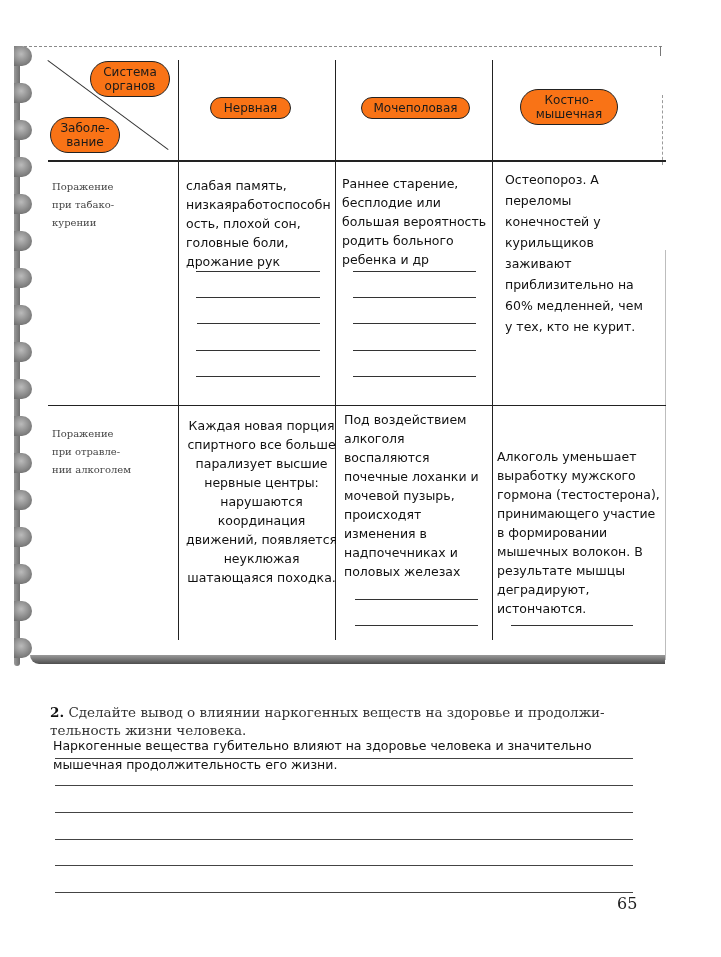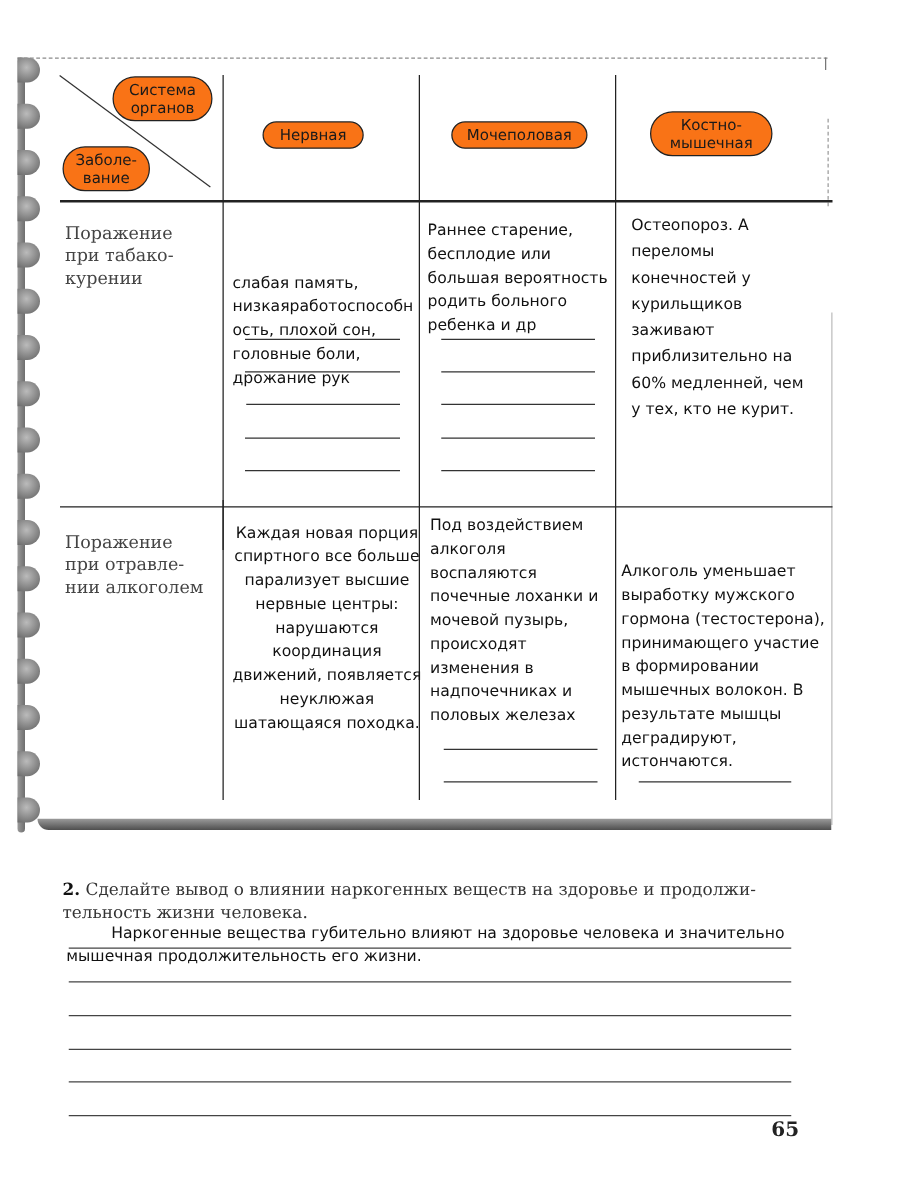--- a/index.html
+++ b/index.html
@@ -19,32 +19,32 @@
   
   .bottom-shadow { position: absolute; left: 30px; top: 655px; width: 635px; height: 9px; background: linear-gradient(180deg,#9a9a9a,#4e4e4e); border-bottom-left-radius: 12px; }
 
   
   .grid-line-v { position: absolute; width: 0; border-left: 1px solid #222; }
   .grid-line-h { position: absolute; height: 0; border-top: 2px solid #222; }
   .diag { position: absolute; left: 48px; top: 60px; width: 150px; height: 0; border-top: 1px solid #333; transform-origin: 0 0; transform: rotate(36.5deg); }
 
   .pill { position: absolute; border: 1px solid #222; border-radius: 20px; text-align: center; font-size: 12px; line-height: 14px; display: flex; align-items: center; justify-content: center; background: #f97316; }
 
-  .row-label { position: absolute; font-family: "DejaVu Serif", serif; font-size: 14px; line-height: 18px; color: #444; }
+  .row-label { position: absolute; font-family: "DejaVu Serif", serif; font-size: 10px; line-height: 18px; color: #444; }
 
   .cell-text { position: absolute; font-family: "DejaVu Sans", sans-serif; font-size: 12.5px; line-height: 19px; color: #111; white-space: pre-line; }
 
   .blank-line { position: absolute; height: 0; border-top: 1px solid #333; }
 
   .q-title { position: absolute; left: 50px; top: 703px; width: 600px; font-family: "DejaVu Serif", serif; font-size: 13.5px; line-height: 18px; color: #333; }
   .q-title .num { font-weight: bold; color: #111; }
   .answer-text { position: absolute; left: 53px; font-family: "DejaVu Sans", sans-serif; font-size: 12.5px; line-height: 16px; color: #111; }
   .ans-line { position: absolute; left: 55px; width: 578px; height: 0; border-top: 1px solid #444; }
 
-  .page-num { position: absolute; left: 617px; top: 894px; font-family: "DejaVu Serif", serif; font-size: 16px; color: #222; font-weight: bold; }
+  .page-num { position: absolute; left: 617px; top: 894px; font-family: "DejaVu Serif", serif; font-size: 16px; color: #222; }
 </style>
 </head>
 <body>
 
 <div class="top-edge"></div>
 <div class="top-edge-tick"></div>
 <div class="right-edge"></div>
 <div class="right-edge2"></div>
 
 <div class="spiral">
@@ -100,21 +100,21 @@
   <div class="pill" style="left:520px; top:89px; width:96px; height:34px;">
     <div>
       <div>Костно-</div>
       <div>мышечная</div>
     </div>
   </div>
 
   <div class="row-label" style="left:52px; top:178px; white-space:pre-line;">Поражение
 при табако-
 курении</div>
-  <div class="cell-text" style="left:186px; top:176px;margin-top:40px;">слабая память,
+  <div class="cell-text" style="left:186px; top:176px;">слабая память,
 низкаяработоспособн
 ость, плохой сон,
 головные боли,
 дрожание рук</div>
   <div class="cell-text" style="left:342px; top:174px;">Раннее старение,
 бесплодие или
 большая вероятность
 родить больного
 ребенка и др</div>
   <div class="cell-text" style="left:505px; top:169px; line-height:21px;">Остеопороз. А
@@ -171,21 +171,21 @@
 
   <div class="blank-line" style="left:355px; top:599px; width:123px;"></div>
   <div class="blank-line" style="left:355px; top:625px; width:123px;"></div>
   <div class="blank-line" style="left:511px; top:625px; width:122px;"></div>
 </div>
 
 <div class="q-title">
   <span class="num">2.</span>
   <span>Сделайте вывод о влиянии наркогенных веществ на здоровье и продолжи-тельность жизни человека.</span>
 </div>
-<div class="answer-text" style="top:738px;margin-left:36px;">Наркогенные вещества губительно влияют на здоровье человека и значительно</div>
+<div class="answer-text" style="top:738px;">Наркогенные вещества губительно влияют на здоровье человека и значительно</div>
 <div class="ans-line" style="top:758px;"></div>
 <div class="answer-text" style="top:757px;">мышечная продолжительность его жизни.</div>
 <div class="ans-line" style="top:785px;"></div>
 <div class="ans-line" style="top:812px;"></div>
 <div class="ans-line" style="top:839px;"></div>
 <div class="ans-line" style="top:865px;"></div>
 <div class="ans-line" style="top:892px;"></div>
 
 <div class="page-num">65</div>
 

